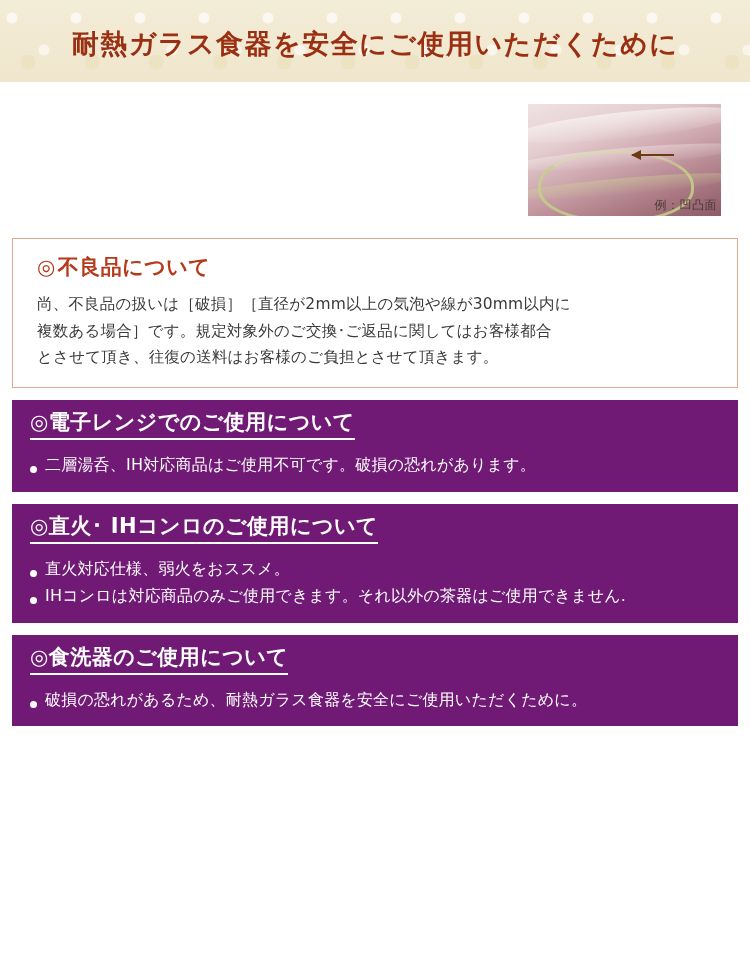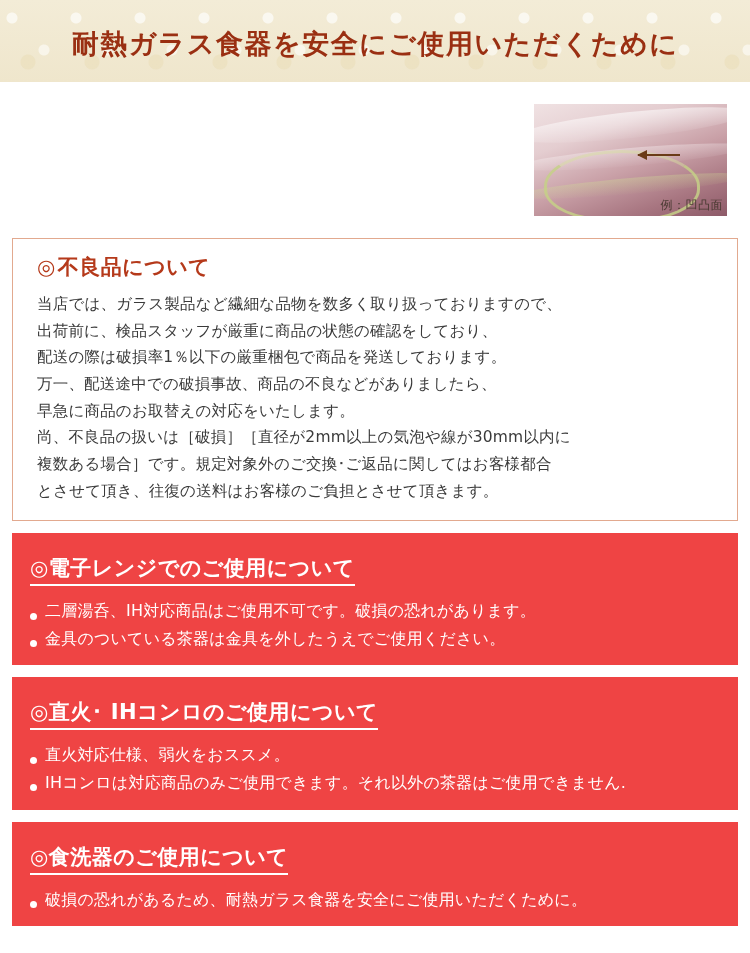--- a/index.html
+++ b/index.html
@@ -59,21 +59,21 @@
     width: 470px;
     font-size: 17px;
     line-height: 1.68;
     color: #3a3a3a;
     letter-spacing: 0.4px;
     white-space: pre-line;
     font-family: "DejaVu Sans", sans-serif;
   }
   .intro-photo {
     position: absolute;
-    right: 14px;
+    right: 20px;
     top: 22px;
     width: 193px;
     height: 112px;
     overflow: hidden;
     background: linear-gradient(160deg, #f0e2e3 0%, #e4cdd0 28%, #c9a0a7 55%, #a87681 80%, #8d5a68 100%);
   }
   .photo-band {
     position: absolute;
     left: -10%;
     width: 120%;
@@ -147,24 +147,24 @@
     letter-spacing: .2px;
     font-family: "DejaVu Sans", sans-serif;
   }
   .defect-body + .defect-body { }
 
   
   .redblock {
     position: relative;
     margin: 12px 12px 0 12px;
     width: 726px;
-    background: #ef4444;
+    background: #701a75;
     color: #ffffff;
     box-sizing: border-box;
-    padding: 21px 18px 14px 18px;
+    padding: 8px 18px 14px 18px;
   }
   .redblock-title {
     font-size: 21px;
     font-weight: bold;
     color: #ffffff;
     border-bottom: 2px solid #ffffff;
     display: inline-block;
     padding-bottom: 2px;
     margin-bottom: 10px;
     font-family: "DejaVu Sans", sans-serif;
@@ -207,42 +207,33 @@
       <div class="photo-curve"></div>
       <div class="photo-arrow"></div>
       <div class="photo-caption">例：凹凸面</div>
     </div>
   </div>
 
   <div class="defect">
     <div class="defect-title">
       <span class="ring">◎</span><span>不良品について</span>
     </div>
-    <div class="defect-body">当店では、ガラス製品など繊細な品物を数多く取り扱っておりますので、
-出荷前に、検品スタッフが厳重に商品の状態の確認をしており、
-配送の際は破損率1％以下の厳重梱包で商品を発送しております。
-万一、配送途中での破損事故、商品の不良などがありましたら、
-早急に商品のお取替えの対応をいたします。</div>
     <div class="defect-body">尚、不良品の扱いは［破損］［直径が2mm以上の気泡や線が30mm以内に
 複数ある場合］です。規定対象外のご交換･ご返品に関してはお客様都合
 とさせて頂き、往復の送料はお客様のご負担とさせて頂きます。</div>
   </div>
 
   <div class="redblock">
     <div class="redblock-title">
       <span>◎</span><span>電子レンジでのご使用について</span>
     </div>
     <div class="bullet-row">
       <span class="bullet-dot"></span>
       <span class="bullet-text">二層湯呑、IH対応商品はご使用不可です。破損の恐れがあります。</span>
     </div>
-    <div class="bullet-row">
-      <span class="bullet-dot"></span>
-      <span class="bullet-text">金具のついている茶器は金具を外したうえでご使用ください。</span>
-    </div>
   </div>
 
   <div class="redblock">
     <div class="redblock-title">
       <span>◎</span><span>直火･ IHコンロのご使用について</span>
     </div>
     <div class="bullet-row">
       <span class="bullet-dot"></span>
       <span class="bullet-text">直火対応仕様、弱火をおススメ。</span>
     </div>

